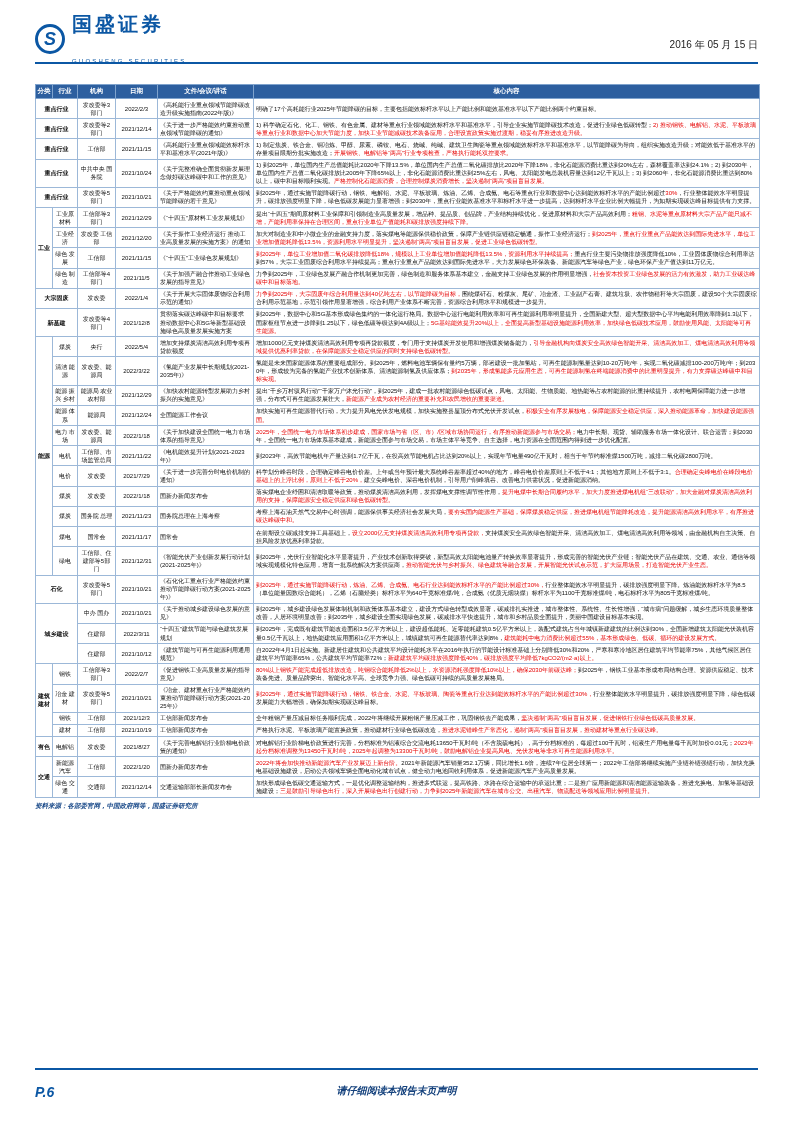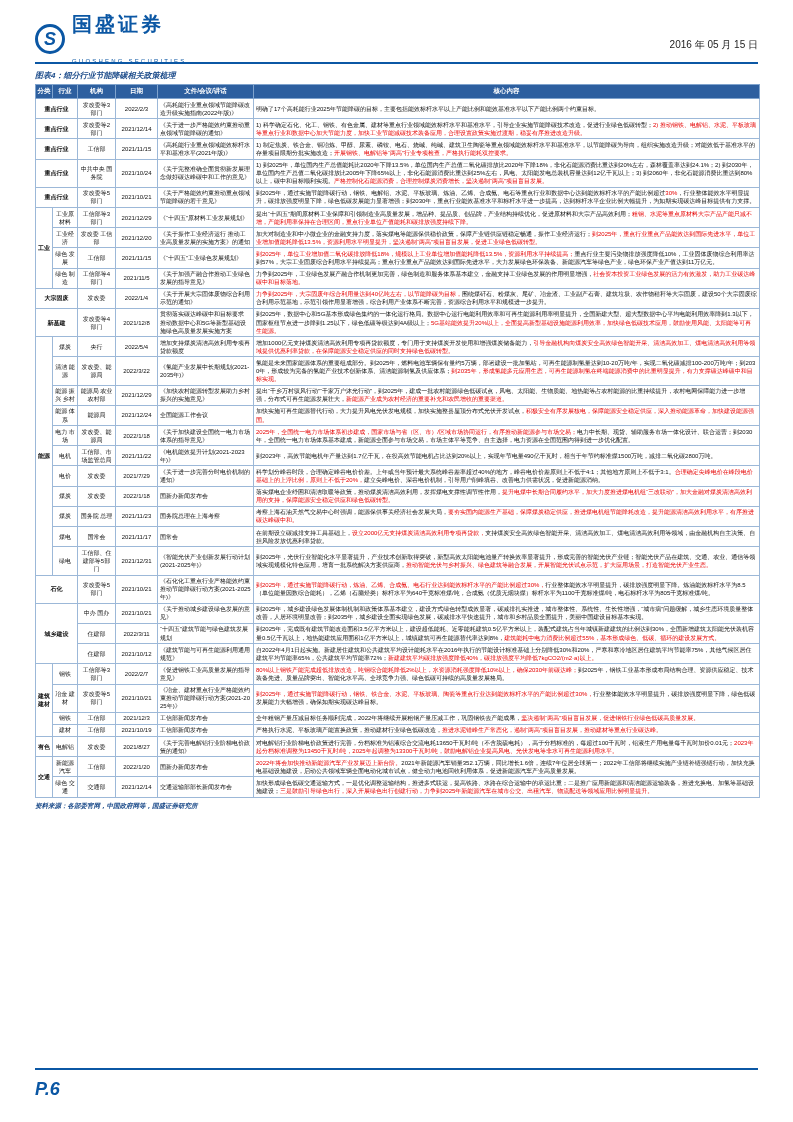--- a/index.html
+++ b/index.html
@@ -50,21 +50,21 @@
   .seg-b{color:#111;}
   .seg-r{color:#e60000;}
   
   .src-note{
     margin-top:4px;font-size:6.5px;font-style:italic;font-weight:bold;color:#1f4e8c;
   }
   
   .ftr-rule{position:absolute;left:35px;right:35px;bottom:52px;border-top:2.5px solid #0b57a4;}
   .ftr-page{
     position:absolute;left:35px;bottom:22px;
-    font-size:18px;font-weight:bold;font-style:italic;color:#0b57a4;
+    font-size:14px;font-weight:bold;font-style:italic;color:#0b57a4;
   }
   .ftr-disclaimer{
     position:absolute;left:0;right:0;bottom:24px;text-align:center;
     font-size:10px;font-weight:bold;font-style:italic;color:#15427d;
   }
 </style>
 </head>
 <body>
 
 <div class="page">
@@ -74,21 +74,20 @@
       <div class="logo-circle">S</div>
       <div class="brandtxt">
         <span class="brand-cn">国盛证券</span>
         <span class="brand-en">GUOSHENG SECURITIES</span>
       </div>
     </div>
     <div class="hdr-date">2016 年 05 月 15 日</div>
   </div>
   <div class="hdr-rule"></div>
 
-  <div class="fig-title">图表4：细分行业节能降碳相关政策梳理</div>
 
   <div class="tblwrap">
     <table class="policy">
       <colgroup>
         <col style="width:17px">
           <col style="width:25px">
           <col style="width:38px">
         <col style="width:42px">
           <col style="width:96px">
           <col>
@@ -338,14 +337,15 @@
             <td class="doc">交通运输部部长新闻发布会</td>
             <td class="core"><span class="seg-b">加快形成绿色低碳交通运输方式，一是优化调整运输结构，推进多式联运，提高铁路、水路在综合运输中的承运比重；二是推广应用新能源和清洁能源运输装备，推进充换电、加氢等基础设施建设；</span><span class="seg-r">三是鼓励引导绿色出行，深入开展绿色出行创建行动，力争到2025年新能源汽车在城市公交、出租汽车、物流配送等领域应用比例明显提升。</span></td>
           </tr>
         </tbody>
     </table>
     <div class="src-note">资料来源：各部委官网，中国政府网等，国盛证券研究所</div>
   </div>
 
   <div class="ftr-rule"></div>
   <div class="ftr-page">P.6</div>
+  <div class="ftr-disclaimer">请仔细阅读本报告末页声明</div>
 
 </div>
 
 </body></html>

